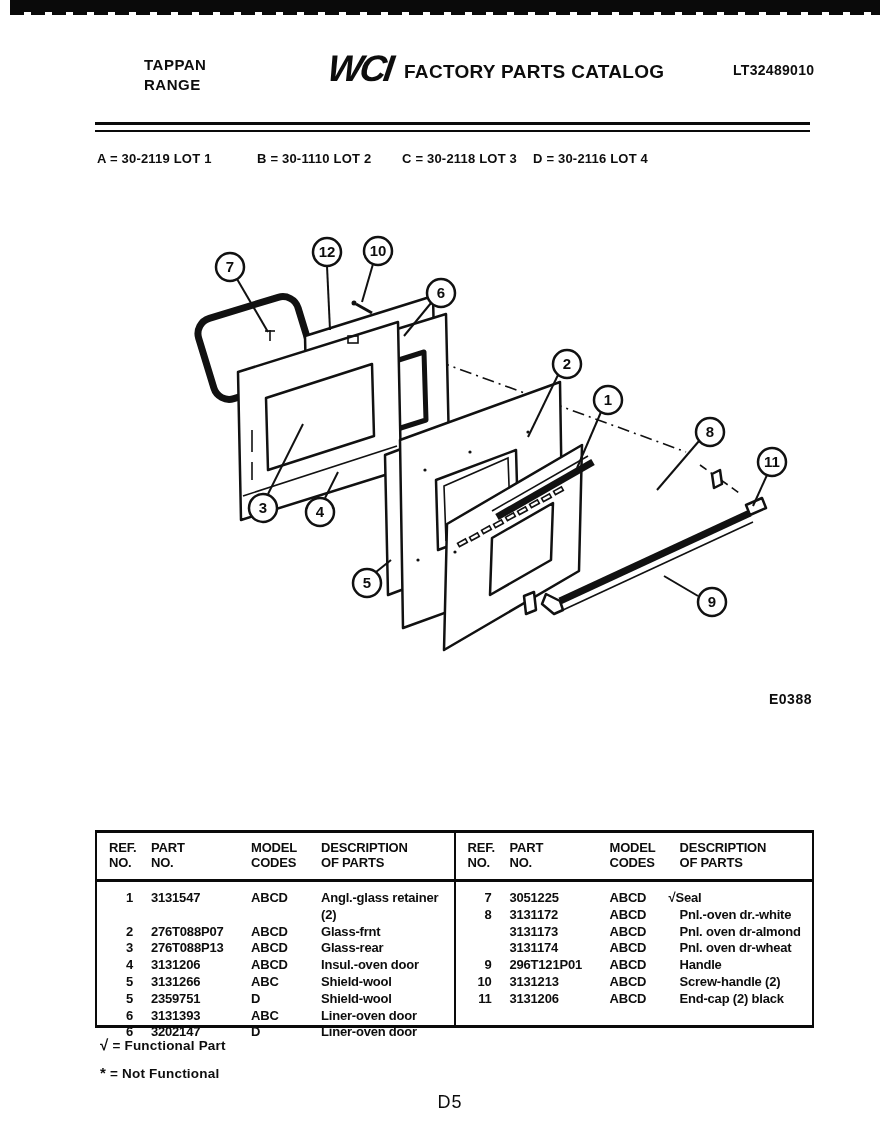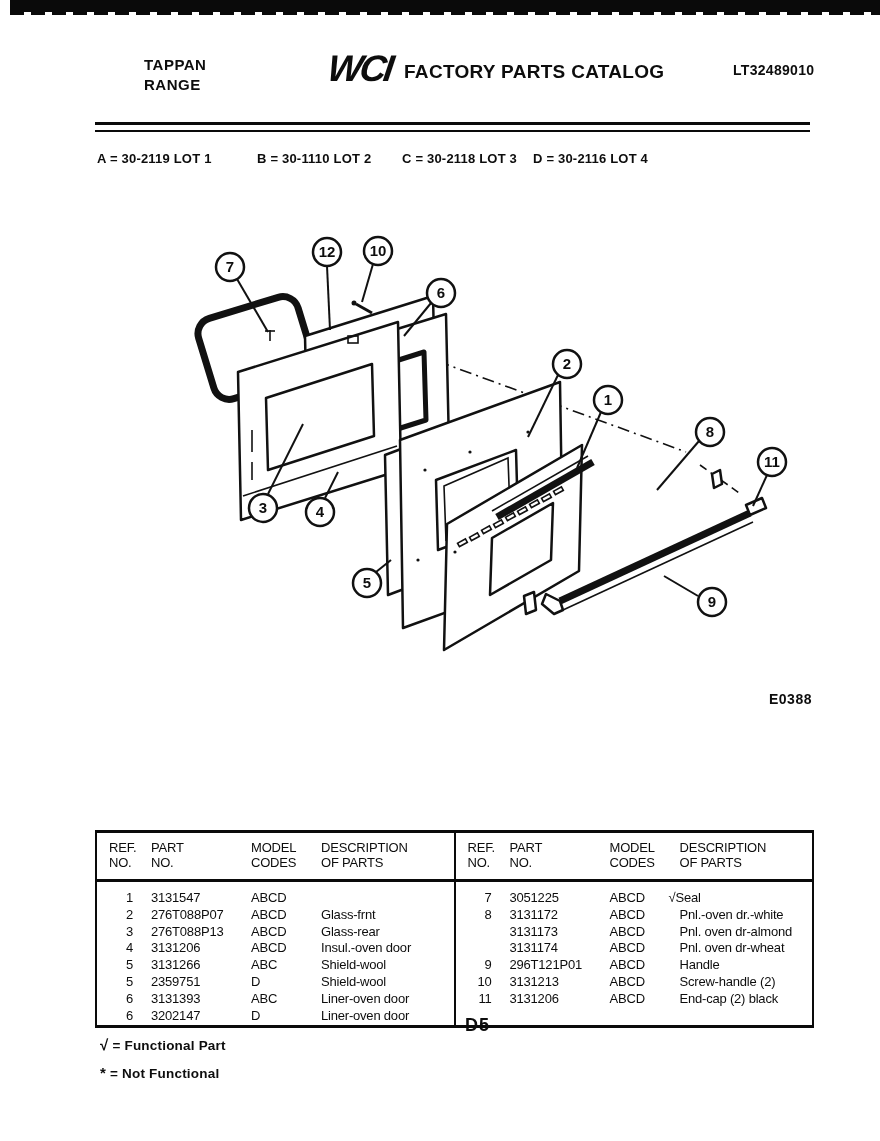--- a/index.html
+++ b/index.html
@@ -32,35 +32,35 @@
   .thin{fill:none;stroke:#111;stroke-width:1.6;}
   .thick{fill:none;stroke:#111;stroke-width:7;}
   .ldr{stroke:#111;stroke-width:2;}
   .co{fill:#fff;stroke:#111;stroke-width:2.5;}
   .cot{font:bold 15px "Liberation Sans",sans-serif;text-anchor:middle;fill:#0d0d0d;}
 
   
   .ptable{left:95px;top:830px;width:715px;height:192px;
     border-top:3px solid #0a0a0a;border-bottom:3px solid #0a0a0a;
     border-left:2px solid #0a0a0a;border-right:2px solid #0a0a0a;
-    display:flex;font-weight:normal;}
+    display:flex;font-weight:bold;}
   .t-half{flex:1 1 50%;position:relative;}
   .t-div{width:0;border-left:2px solid #0a0a0a;}
   .t-head{display:grid;grid-template-columns:34px 92px 62px 1fr;column-gap:8px;
     padding:7px 4px 0 12px;font-size:13px;line-height:15px;height:39px;
     border-bottom:3px solid #0a0a0a;letter-spacing:-.2px;}
   .t-body{padding:8px 2px 0 12px;font-size:13px;letter-spacing:-.2px;}
   .prow{display:grid;grid-template-columns:34px 92px 62px 1fr;column-gap:8px;line-height:16.8px;}
   .c-ref{text-align:right;padding-right:10px;}
   .chk{display:inline-block;margin-left:-11px;}
 
   
   .footnote{left:100px;font-size:13.5px;font-weight:bold;letter-spacing:.2px;}
   .fsym{font-size:15px;margin-right:4px;}
-  .pageno{left:410px;top:1015px;width:80px;text-align:right;font-size:18px;font-weight:bold;letter-spacing:1px;}
+  .pageno{left:410px;top:1092px;width:80px;text-align:center;font-size:18px;font-weight:normal;letter-spacing:1px;}
 </style>
 </head>
 <body>
 
 <div class="abs scan-strip"></div>
 <div class="abs scan-noise"></div>
 
 <div class="abs brand">
   <div>TAPPAN</div>
   <div>RANGE</div>
@@ -241,20 +241,21 @@
       <div>
           <div>DESCRIPTION</div>
           <div>OF PARTS</div>
         </div>
     </div>
     <div class="t-body">
         <div class="prow">
           <div class="c-ref">1</div>
           <div class="c-part">3131547</div>
           <div class="c-codes">ABCD</div>
+          <div class="c-desc">Angl.-glass retainer (2)</div>
         </div>
         <div class="prow">
           <div class="c-ref">2</div>
           <div class="c-part">276T088P07</div>
           <div class="c-codes">ABCD</div>
           <div class="c-desc">Glass-frnt</div>
         </div>
         <div class="prow">
           <div class="c-ref">3</div>
           <div class="c-part">276T088P13</div>

